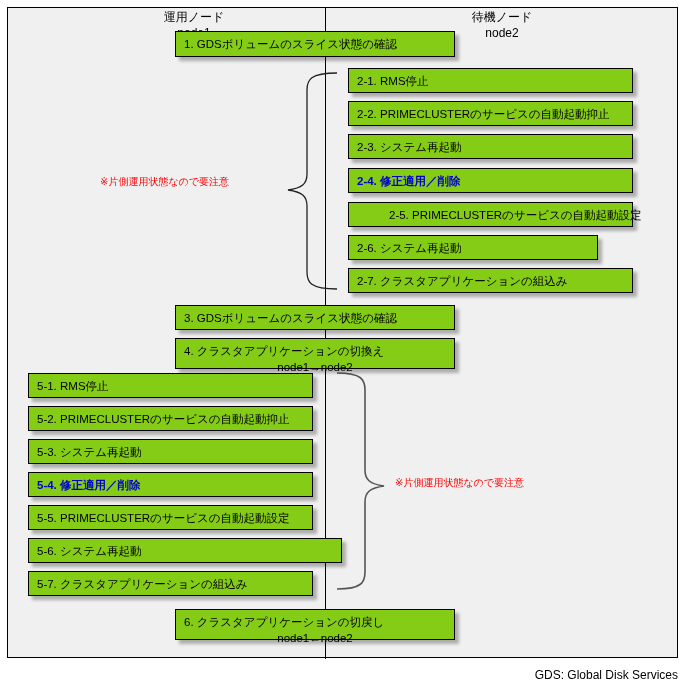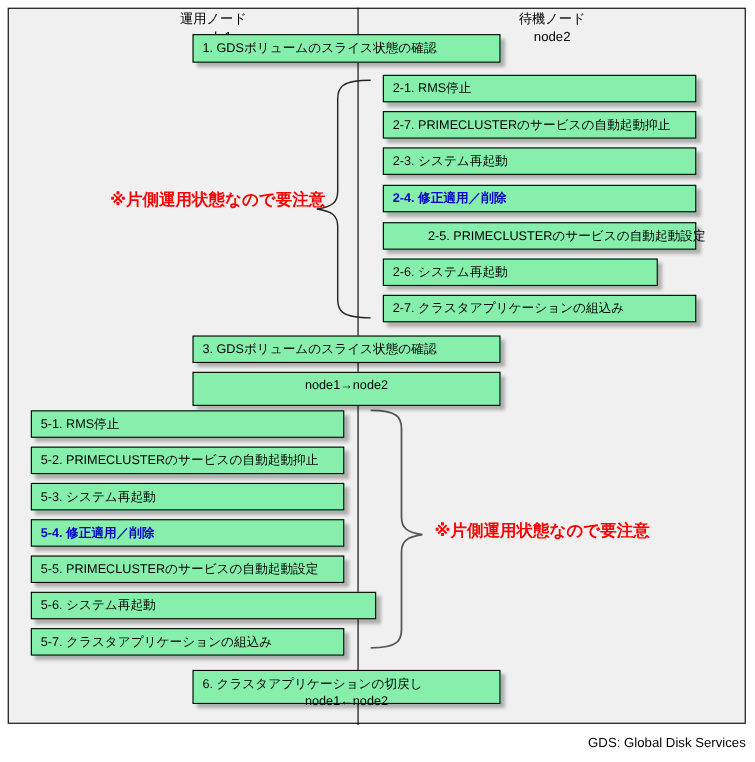--- a/index.html
+++ b/index.html
@@ -50,21 +50,21 @@
   .lane-header .lane-sub {
     display: block;
     font-size: 12px;
   }
   #lane-header-active { left: 7px; width: 318px; padding-left: 28px; }
   #lane-header-standby { left: 326px; width: 352px; }
 
   
   .proc-box {
     position: absolute;
-    background: #86efac;
+    background: #84cc16;
     border: 1px solid #000000;
     box-sizing: border-box;
     box-shadow: 4px 4px 3px rgba(0,0,0,0.28);
     font-size: 11.5px;
     color: #000000;
     line-height: 15px;
     padding: 5px 8px 4px 8px;
     white-space: nowrap;
   }
   .proc-box.two-line {
@@ -76,25 +76,24 @@
     text-align: center;
   }
   .proc-box.highlight {
     color: #0000cc;
     font-weight: bold;
   }
 
   
   .note-text {
     position: absolute;
-    font-size: 15px;
+    font-size: 10px;
     color: #ff0000;
     white-space: nowrap;
     line-height: 14px;
-    font-weight: bold;
   }
 
   
   #brace-layer {
     position: absolute;
     left: 0;
     top: 0;
     width: 686px;
     height: 693px;
     pointer-events: none;
@@ -140,30 +139,31 @@
            C 365 390 365 470 365 470
            C 365 480 370 484 384 486
            C 370 488 365 492 365 502
            L 365 572
            C 365 582 362 589 337 589" fill="none" stroke="#555555" stroke-width="1.6"></path>
 </svg>
 
 <div class="proc-box" style="left:175px; top:31px; width:280px; height:26px;">1. GDSボリュームのスライス状態の確認</div>
 
 <div class="proc-box" style="left:348px; top:68px; width:285px; height:25px;">2-1. RMS停止</div>
-<div class="proc-box" style="left:348px; top:101px; width:285px; height:25px;">2-7. PRIMECLUSTERのサービスの自動起動抑止</div>
+<div class="proc-box" style="left:348px; top:101px; width:285px; height:25px;">2-2. PRIMECLUSTERのサービスの自動起動抑止</div>
 <div class="proc-box" style="left:348px; top:134px; width:285px; height:25px;">2-3. システム再起動</div>
 <div class="proc-box highlight" style="left:348px; top:168px; width:285px; height:25px;">2-4. 修正適用／削除</div>
 <div class="proc-box" style="left:348px; top:202px; width:285px; height:25px;padding-left:40px;">2-5. PRIMECLUSTERのサービスの自動起動設定</div>
 <div class="proc-box" style="left:348px; top:235px; width:250px; height:25px;">2-6. システム再起動</div>
 <div class="proc-box" style="left:348px; top:268px; width:285px; height:25px;">2-7. クラスタアプリケーションの組込み</div>
 
 <div class="proc-box" style="left:175px; top:305px; width:280px; height:25px;">3. GDSボリュームのスライス状態の確認</div>
 
 <div class="proc-box two-line" style="left:175px; top:338px; width:280px; height:31px;">
+  <span>4. クラスタアプリケーションの切換え</span>
   <span class="line2">node1→node2</span>
 </div>
 
 <div class="proc-box" style="left:28px; top:373px; width:285px; height:25px;">5-1. RMS停止</div>
 <div class="proc-box" style="left:28px; top:406px; width:285px; height:25px;">5-2. PRIMECLUSTERのサービスの自動起動抑止</div>
 <div class="proc-box" style="left:28px; top:439px; width:285px; height:25px;">5-3. システム再起動</div>
 <div class="proc-box highlight" style="left:28px; top:472px; width:285px; height:25px;">5-4. 修正適用／削除</div>
 <div class="proc-box" style="left:28px; top:505px; width:285px; height:25px;">5-5. PRIMECLUSTERのサービスの自動起動設定</div>
 <div class="proc-box" style="left:28px; top:538px; width:314px; height:25px;">5-6. システム再起動</div>
 <div class="proc-box" style="left:28px; top:571px; width:285px; height:25px;">5-7. クラスタアプリケーションの組込み</div>

